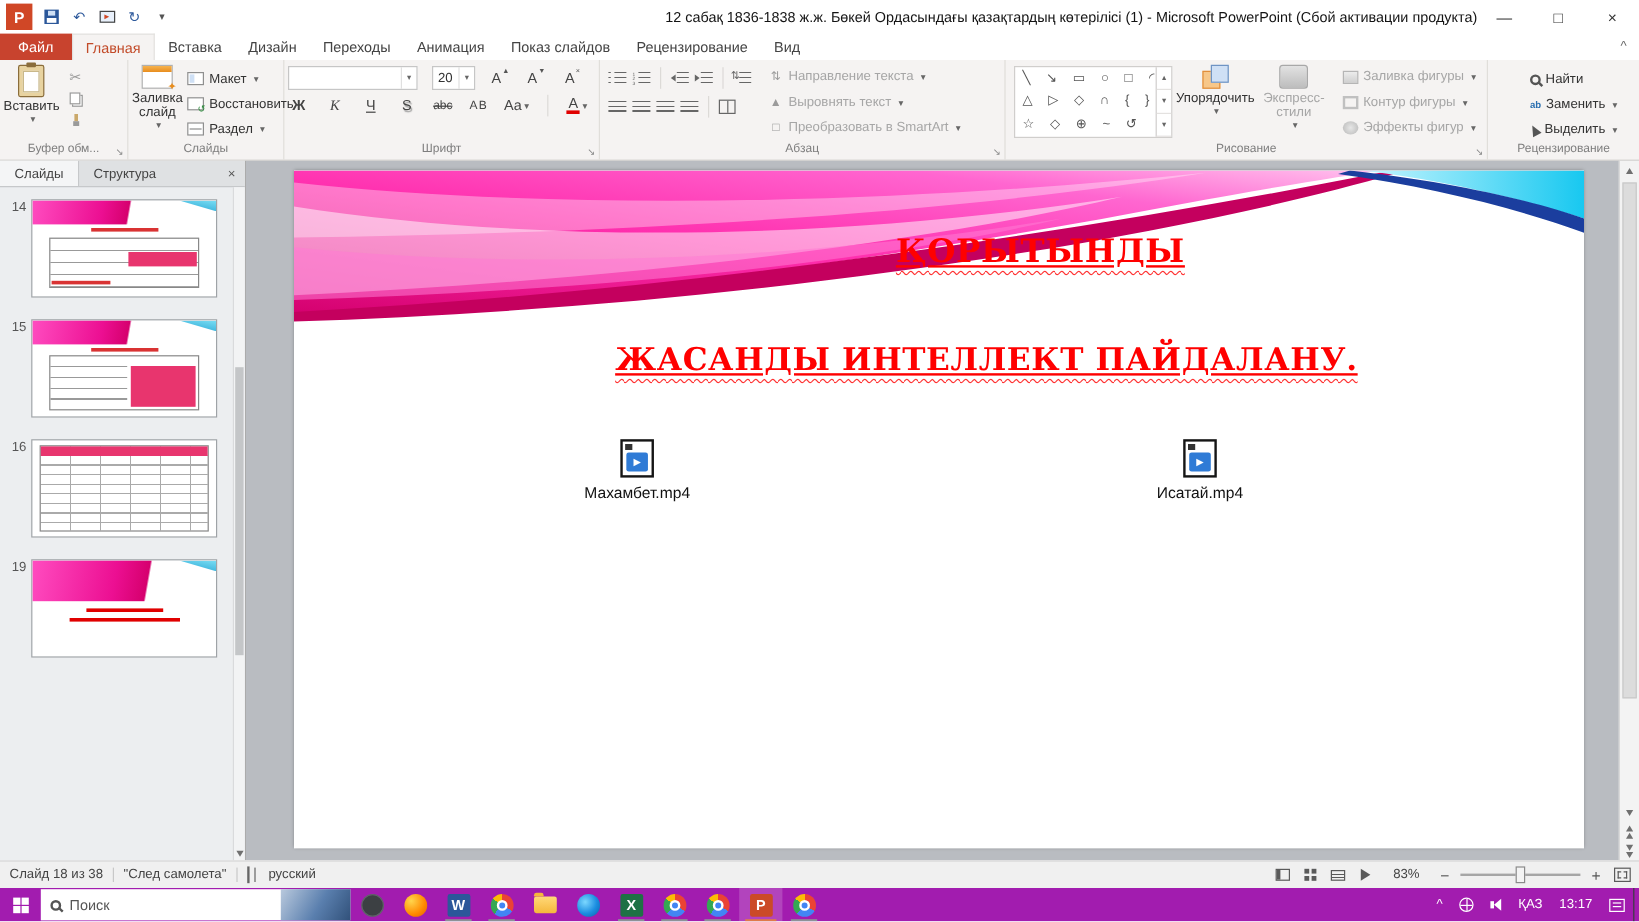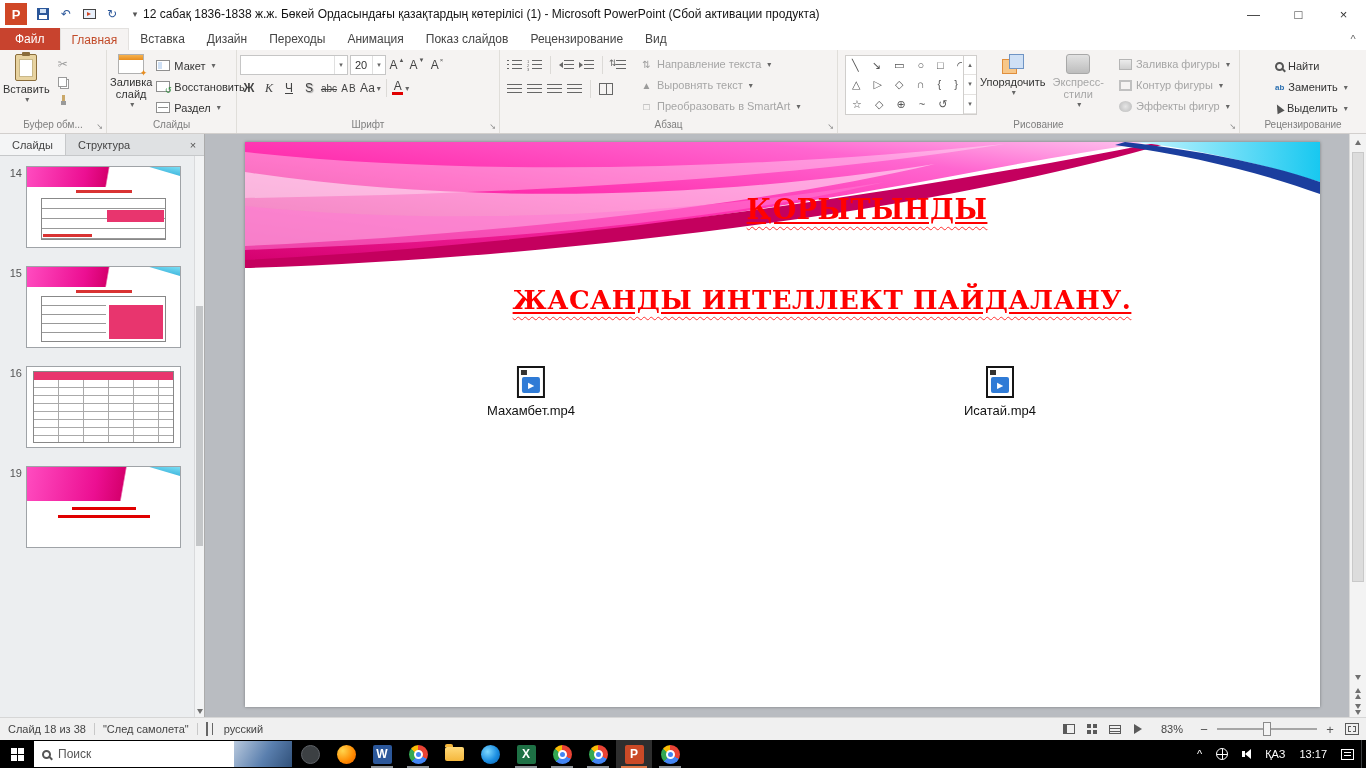--- a/index.html
+++ b/index.html
@@ -11,21 +11,21 @@
   .titlebar { position:absolute; top:0; left:0; right:0; height:28px; background:#fff; display:flex; align-items:center; }
   .pp-logo { width:22px; height:22px; margin:0 4px 0 5px; background:#d04726; color:#fff; font-weight:bold; font-size:13px; display:flex; align-items:center; justify-content:center; }
   .qat { display:flex; align-items:center; gap:7px; margin-left:4px; }
   .qat-btn { width:16px; height:16px; display:flex; align-items:center; justify-content:center; font-size:12px; color:#2b579a; }
   .ic-floppy { width:12px; height:12px; background:#2b579a; position:relative; }
   .ic-floppy::before { content:""; position:absolute; top:1px; left:3px; width:6px; height:4px; background:#cfe0f5; }
   .ic-floppy::after { content:""; position:absolute; bottom:1px; left:2px; width:8px; height:4px; background:#fff; }
   .ic-monitor { width:13px; height:10px; border:1px solid #444; background:#e8f0fb; position:relative; }
   .ic-monitor::after { content:""; position:absolute; left:3px; top:2px; border-top:2.5px solid transparent; border-bottom:2.5px solid transparent; border-left:4px solid #d04726; }
   .qat-dd { color:#555; font-size:9px; }
-  .title-text { flex:1; text-align:left; font-size:12px; color:#141414; white-space:nowrap; overflow:hidden; }
+  .title-text { flex:1; text-align:right; font-size:12px; color:#141414; white-space:nowrap; overflow:hidden; }
   .win-controls { display:flex; height:100%; }
   .win-btn { width:45px; height:100%; display:flex; align-items:center; justify-content:center; font-size:13px; color:#333; }
 
   
   .tabsrow { position:absolute; top:28px; left:0; right:0; height:22px; background:#fff; display:flex; align-items:stretch; }
   .file-tab { background:#c8432e; color:#fff; padding:0 15px; display:flex; align-items:center; font-size:12px; }
   .rtab { padding:0 11px; display:flex; align-items:center; color:#444; font-size:12px; }
   .rtab.active { background:#f5f3f2; border:1px solid #e3e1df; border-bottom:none; color:#c24b29; }
   .tabs-spacer { flex:1; }
   .collapse-btn { width:26px; display:flex; align-items:center; justify-content:center; color:#666; font-size:11px; }
@@ -61,21 +61,21 @@
   .ic-newslide::before { content:""; position:absolute; top:0; left:0; right:0; height:5px; background:linear-gradient(#f6b24e,#e88d1e); }
   .ic-newslide::after { content:"✦"; position:absolute; right:-4px; bottom:-5px; color:#e88d1e; font-size:9px; }
   .ic-minislide { width:14px; height:11px; border:1px solid #8f8f8f; background:#fff; position:relative; flex:none; }
   .ic-minislide.layout::after { content:""; position:absolute; left:1px; top:1px; bottom:1px; width:4px; background:#cfe0f5; }
   .ic-minislide.reset::after { content:"↺"; position:absolute; right:-2px; bottom:-4px; font-size:8px; color:#2b8a3a; }
   .ic-minislide.section::after { content:""; position:absolute; left:1px; right:1px; top:4px; height:1px; background:#8f8f8f; }
 
   
   .g-font { width:263px; }
   .font-rows { display:flex; flex-direction:column; gap:3px; padding-top:3px; width:100%; }
-  .frow { display:flex; align-items:center; gap:2px; }
+  .frow { display:flex; align-items:center; gap:12px; }
   .combo { height:20px; border:1px solid #c6c6c6; background:#fff; display:flex; align-items:center; font-size:11px; color:#333; }
   .combo .cbx { flex:1; padding:0 4px; }
   .combo .carr { width:13px; height:100%; border-left:1px solid #e0e0e0; display:flex; align-items:center; justify-content:center; font-size:7px; color:#666; }
   .combo-name { width:108px; }
   .combo-size { width:36px; }
   .btn-t { min-width:18px; height:20px; display:flex; align-items:center; justify-content:center; font-size:12px; color:#444; position:relative; }
   .sup { font-size:6px; color:#555; margin-left:1px; align-self:flex-start; margin-top:2px; }
   .b-bold { font-weight:bold; }
   .b-italic { font-style:italic; font-family:"Liberation Serif",serif; }
   .b-under { text-decoration:underline; }
@@ -206,21 +206,21 @@
         linear-gradient(#5a5a5a,#5a5a5a) 6px 6px/4px 4px no-repeat; }
   .vr { width:12px; height:9px; border:1px solid #5a5a5a; background:repeating-linear-gradient(to bottom,transparent 0 2px,#5a5a5a 2px 3px); }
   .vp { width:0; height:0; border-top:5px solid transparent; border-bottom:5px solid transparent; border-left:8px solid #5a5a5a; }
   .zoom-btn { width:14px; text-align:center; color:#555; font-size:13px; }
   .zoom-track { width:100px; height:2px; background:#a6a6a6; position:relative; }
   .zoom-thumb { position:absolute; left:46px; top:-6px; width:8px; height:14px; background:#f4f4f4; border:1px solid #8a8a8a; }
   .ic-fit { width:14px; height:12px; border:1px solid #5a5a5a; position:relative; }
   .ic-fit::after { content:""; position:absolute; inset:2px; border:1px dashed #5a5a5a; }
 
   
-  .taskbar { position:absolute; left:0; right:0; bottom:0; height:28px; background:#000000; display:flex; align-items:center; color:#fff; }
+  .taskbar { position:absolute; left:0; right:0; bottom:0; height:28px; background:#a21caf; display:flex; align-items:center; color:#fff; }
   .start { width:34px; height:100%; display:flex; align-items:center; justify-content:center; }
   .win-logo { width:13px; height:13px; position:relative; }
   .win-logo::before { content:""; position:absolute; width:6px; height:6px; background:#fff; box-shadow:7px 0 0 #fff, 0 7px 0 #fff, 7px 7px 0 #fff; }
   .search { width:258px; height:26px; background:#fff; display:flex; align-items:center; gap:7px; padding:0 0 0 8px; color:#555; }
   .mag { width:9px; height:9px; border:2px solid #555; border-radius:50%; position:relative; flex:none; }
   .mag::after { content:""; position:absolute; width:5px; height:2px; background:#555; transform:rotate(45deg); right:-4px; bottom:-2px; }
   .search-txt { font-size:12px; color:#555; }
   .search-img { margin-left:auto; width:58px; height:26px; background:linear-gradient(120deg,#b9c9dd,#5a7fae 55%,#31517a); }
   .tb-icons { display:flex; height:100%; }
   .tb-slot { width:36px; height:100%; display:flex; align-items:center; justify-content:center; position:relative; }

